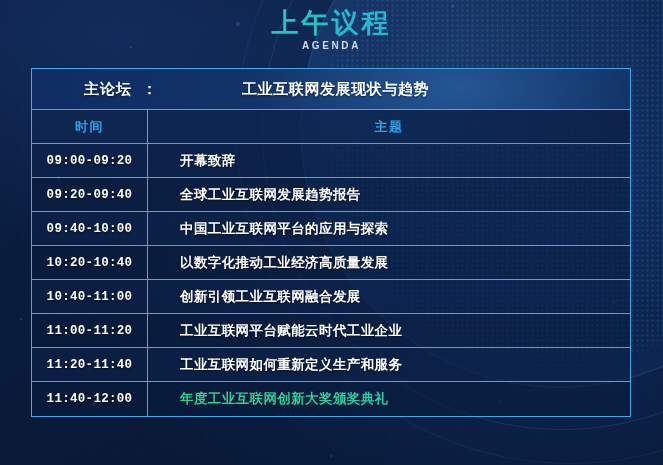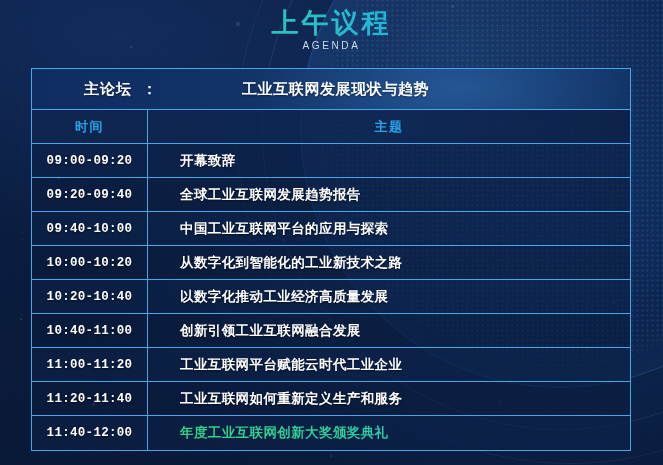--- a/index.html
+++ b/index.html
@@ -92,21 +92,21 @@
     background: linear-gradient(95deg, #31d684 0%, #2ed3a0 26%, #22b7d8 58%, #1f9cf0 88%);
     -webkit-background-clip: text;
     background-clip: text;
     color: transparent;
     -webkit-text-fill-color: transparent;
     text-shadow: 0 0 1px rgba(0,0,0,0.0);
   }
   .title-sub {
     margin-top: 2px;
     font-size: 10px;
-    font-weight: normal;
+    font-weight: bold;
     letter-spacing: 2.6px;
     color: #cfdcea;
   }
 
   
   .agenda-table {
     position: absolute;
     left: 31px; top: 68px;
     width: 600px;
     border: 1px solid #49a6e8;
@@ -246,24 +246,20 @@
     </div>
     <div class="agenda-row">
       <div class="cell-time">09:20-09:40</div>
       <div class="cell-topic">全球工业互联网发展趋势报告</div>
     </div>
     <div class="agenda-row">
       <div class="cell-time">09:40-10:00</div>
       <div class="cell-topic">中国工业互联网平台的应用与探索</div>
     </div>
     <div class="agenda-row">
-      <div class="cell-time">10:00-10:20</div>
-      <div class="cell-topic">从数字化到智能化的工业新技术之路</div>
-    </div>
-    <div class="agenda-row">
       <div class="cell-time">10:20-10:40</div>
       <div class="cell-topic">以数字化推动工业经济高质量发展</div>
     </div>
     <div class="agenda-row">
       <div class="cell-time">10:40-11:00</div>
       <div class="cell-topic">创新引领工业互联网融合发展</div>
     </div>
     <div class="agenda-row">
       <div class="cell-time">11:00-11:20</div>
       <div class="cell-topic">工业互联网平台赋能云时代工业企业</div>

